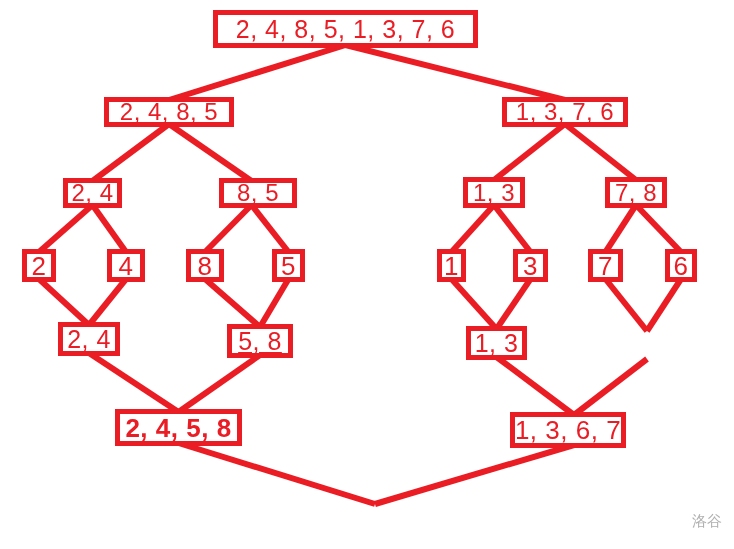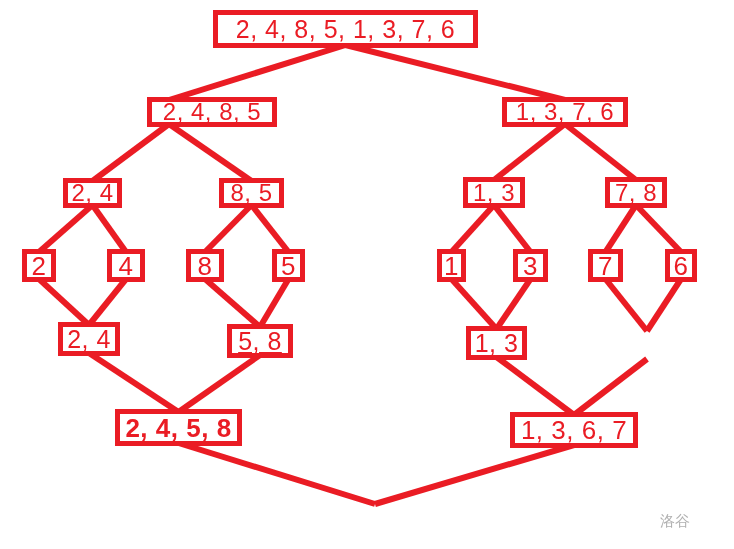--- a/index.html
+++ b/index.html
@@ -11,21 +11,21 @@
   }
   .edge-layer { position:absolute; left:0; top:0; width:734px; height:549px; }
   .edge-layer line { stroke:var(--red); stroke-width:6; }
   .node {
     position:absolute; box-sizing:border-box;
     background:var(--bg); border:5px solid var(--red);
     color:var(--red); display:flex; align-items:center; justify-content:center;
     line-height:1; white-space:nowrap; letter-spacing:0.5px;
   }
   .watermark {
-    position:absolute; left:660px; top:512px;
+    position:absolute; left:692px; top:512px;
     font-size:15px; color:var(--wm);
     font-family:"Liberation Sans", sans-serif;
   }
 </style>
 </head>
 <body>
 
 <div class="stage">
   <svg class="edge-layer" width="734" height="549" viewBox="0 0 734 549" xmlns="http://www.w3.org/2000/svg">
       <line x1="345.5" y1="45" x2="169" y2="100"></line>
@@ -52,32 +52,32 @@
       <line x1="681" y1="279" x2="647" y2="331"></line>
       <line x1="89" y1="353" x2="178.5" y2="412"></line>
       <line x1="260" y1="355" x2="178.5" y2="412"></line>
       <line x1="496.5" y1="357" x2="574" y2="415"></line>
       <line x1="647" y1="359" x2="574" y2="415"></line>
       <line x1="178.5" y1="443" x2="375" y2="504"></line>
       <line x1="574" y1="445" x2="375" y2="504"></line>
     </svg>
   <div class="watermark">洛谷</div>
 <div class="node" style="left: 213px; top: 10px; width: 265px; height: 38px; font-size: 25px;">2, 4, 8, 5, 1, 3, 7, 6</div>
-    <div class="node" style="left: 104px; top: 97px; width: 130px; height: 30px; font-size: 24px; margin-left: 43px;">2, 4, 8, 5</div>
+    <div class="node" style="left: 104px; top: 97px; width: 130px; height: 30px; font-size: 24px;">2, 4, 8, 5</div>
     <div class="node" style="left: 502px; top: 97px; width: 126px; height: 30px; font-size: 24px;">1, 3, 7, 6</div>
     <div class="node" style="left: 63px; top: 178px; width: 59px; height: 30px; font-size: 24px;">2, 4</div>
-    <div class="node" style="left: 219px; top: 178px; width: 65px; height: 30px; font-size: 24px; text-decoration: underline;">8, 5</div>
+    <div class="node" style="left: 219px; top: 178px; width: 78px; height: 30px; font-size: 24px; text-decoration: underline;">8, 5</div>
     <div class="node" style="left: 463px; top: 177px; width: 62px; height: 31px; font-size: 24px;">1, 3</div>
     <div class="node" style="left: 605px; top: 177px; width: 62px; height: 31px; font-size: 24px;">7, 8</div>
     <div class="node" style="left: 22px; top: 249px; width: 34px; height: 33px; font-size: 26px;">2</div>
     <div class="node" style="left: 107px; top: 249px; width: 38px; height: 33px; font-size: 26px;">4</div>
     <div class="node" style="left: 186px; top: 249px; width: 38px; height: 33px; font-size: 26px;">8</div>
     <div class="node" style="left: 272px; top: 249px; width: 33px; height: 33px; font-size: 26px;">5</div>
     <div class="node" style="left: 437px; top: 249px; width: 29px; height: 33px; font-size: 26px;">1</div>
     <div class="node" style="left: 513px; top: 249px; width: 35px; height: 33px; font-size: 26px;">3</div>
     <div class="node" style="left: 588px; top: 249px; width: 35px; height: 33px; font-size: 26px;">7</div>
     <div class="node" style="left: 665px; top: 249px; width: 32px; height: 33px; font-size: 26px;">6</div>
     <div class="node" style="left: 58px; top: 322px; width: 62px; height: 34px; font-size: 25px;">2, 4</div>
     <div class="node" style="left: 227px; top: 324px; width: 66px; height: 34px; font-size: 25px; text-decoration: underline;">5, 8</div>
     <div class="node" style="left: 466px; top: 326px; width: 61px; height: 34px; font-size: 25px;">1, 3</div>
     <div class="node" style="left: 115px; top: 409px; width: 127px; height: 37px; font-size: 26px; font-weight: bold;">2, 4, 5, 8</div>
-    <div class="node" style="left: 510px; top: 412px; width: 128px; height: 36px; font-size: 26px;">1, 3, 6, 7</div>
+    <div class="node" style="left: 510px; top: 412px; width: 116px; height: 36px; font-size: 26px;">1, 3, 6, 7</div>
   </div>
 
 </body></html>

